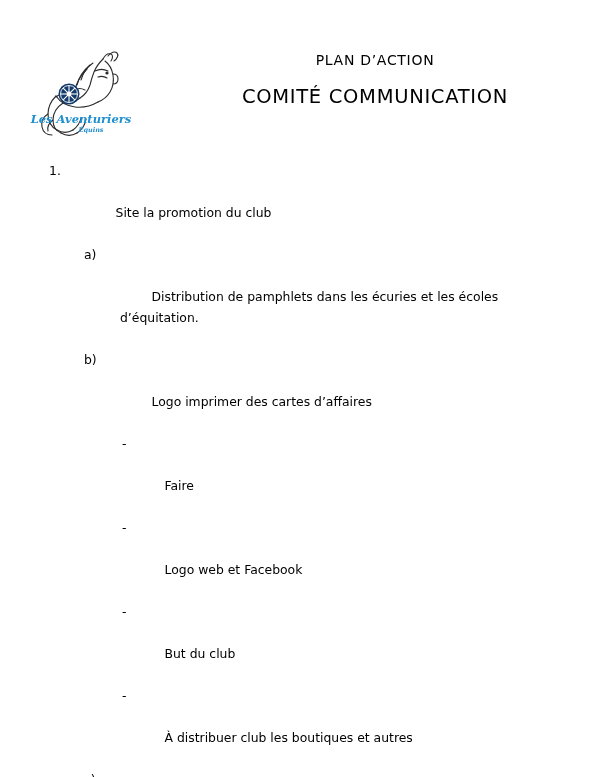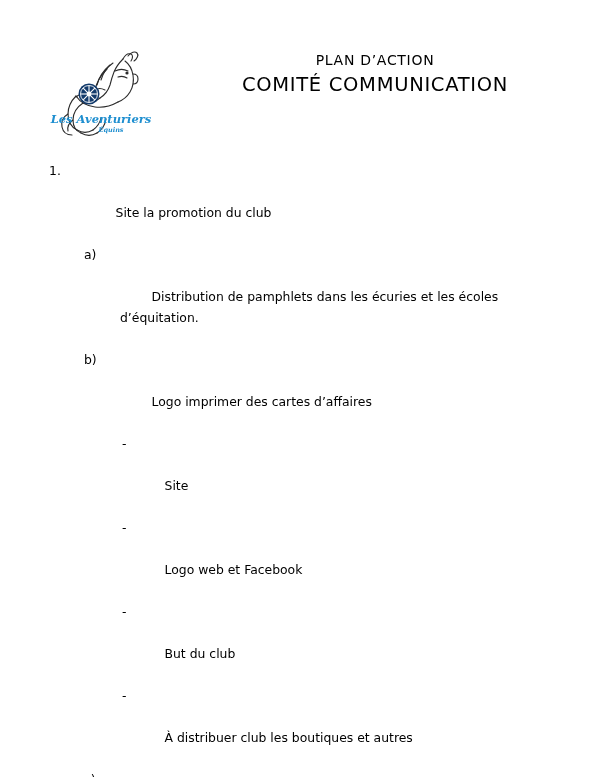--- a/index.html
+++ b/index.html
@@ -21,21 +21,21 @@
     box-sizing: border-box;
   }
 
   
   .header {
     position: relative;
     height: 145px;
   }
   .logo {
     position: absolute;
-    left: 49px;
+    left: 29px;
     top: 47px;
     width: 105px;
     height: 96px;
   }
   .logo svg { display: block; }
 
   .title-block {
     position: absolute;
     left: 160px;
     top: 52px;
@@ -49,21 +49,21 @@
     color: #000000;
     line-height: 1.2;
     white-space: pre;
   }
   .title-line2 {
     font-family: "DejaVu Sans", sans-serif;
     font-size: 19.5px;
     letter-spacing: 0.7px;
     color: #000000;
     line-height: 1.2;
-    margin-top: 4px;
+    margin-top: 16px;
     white-space: pre;
   }
 
   
   .content {
     position: absolute;
     left: 0;
     top: 160px;
     width: 601px;
   }
@@ -169,21 +169,21 @@
       <div class="row lvl2">
         <span class="marker">a)</span>
         <span>Distribution de pamphlets dans les écuries et les écoles d’équitation.</span>
       </div>
       <div class="row lvl2">
         <span class="marker">b)</span>
         <span>Logo imprimer des cartes d’affaires</span>
       </div>
       <div class="row lvl3">
         <span class="marker">-</span>
-        <span>Site</span>
+        <span>Faire</span>
       </div>
       <div class="row lvl3">
         <span class="marker">-</span>
         <span>Logo web et Facebook</span>
       </div>
       <div class="row lvl3">
         <span class="marker">-</span>
         <span>But du club</span>
       </div>
       <div class="row lvl3">

